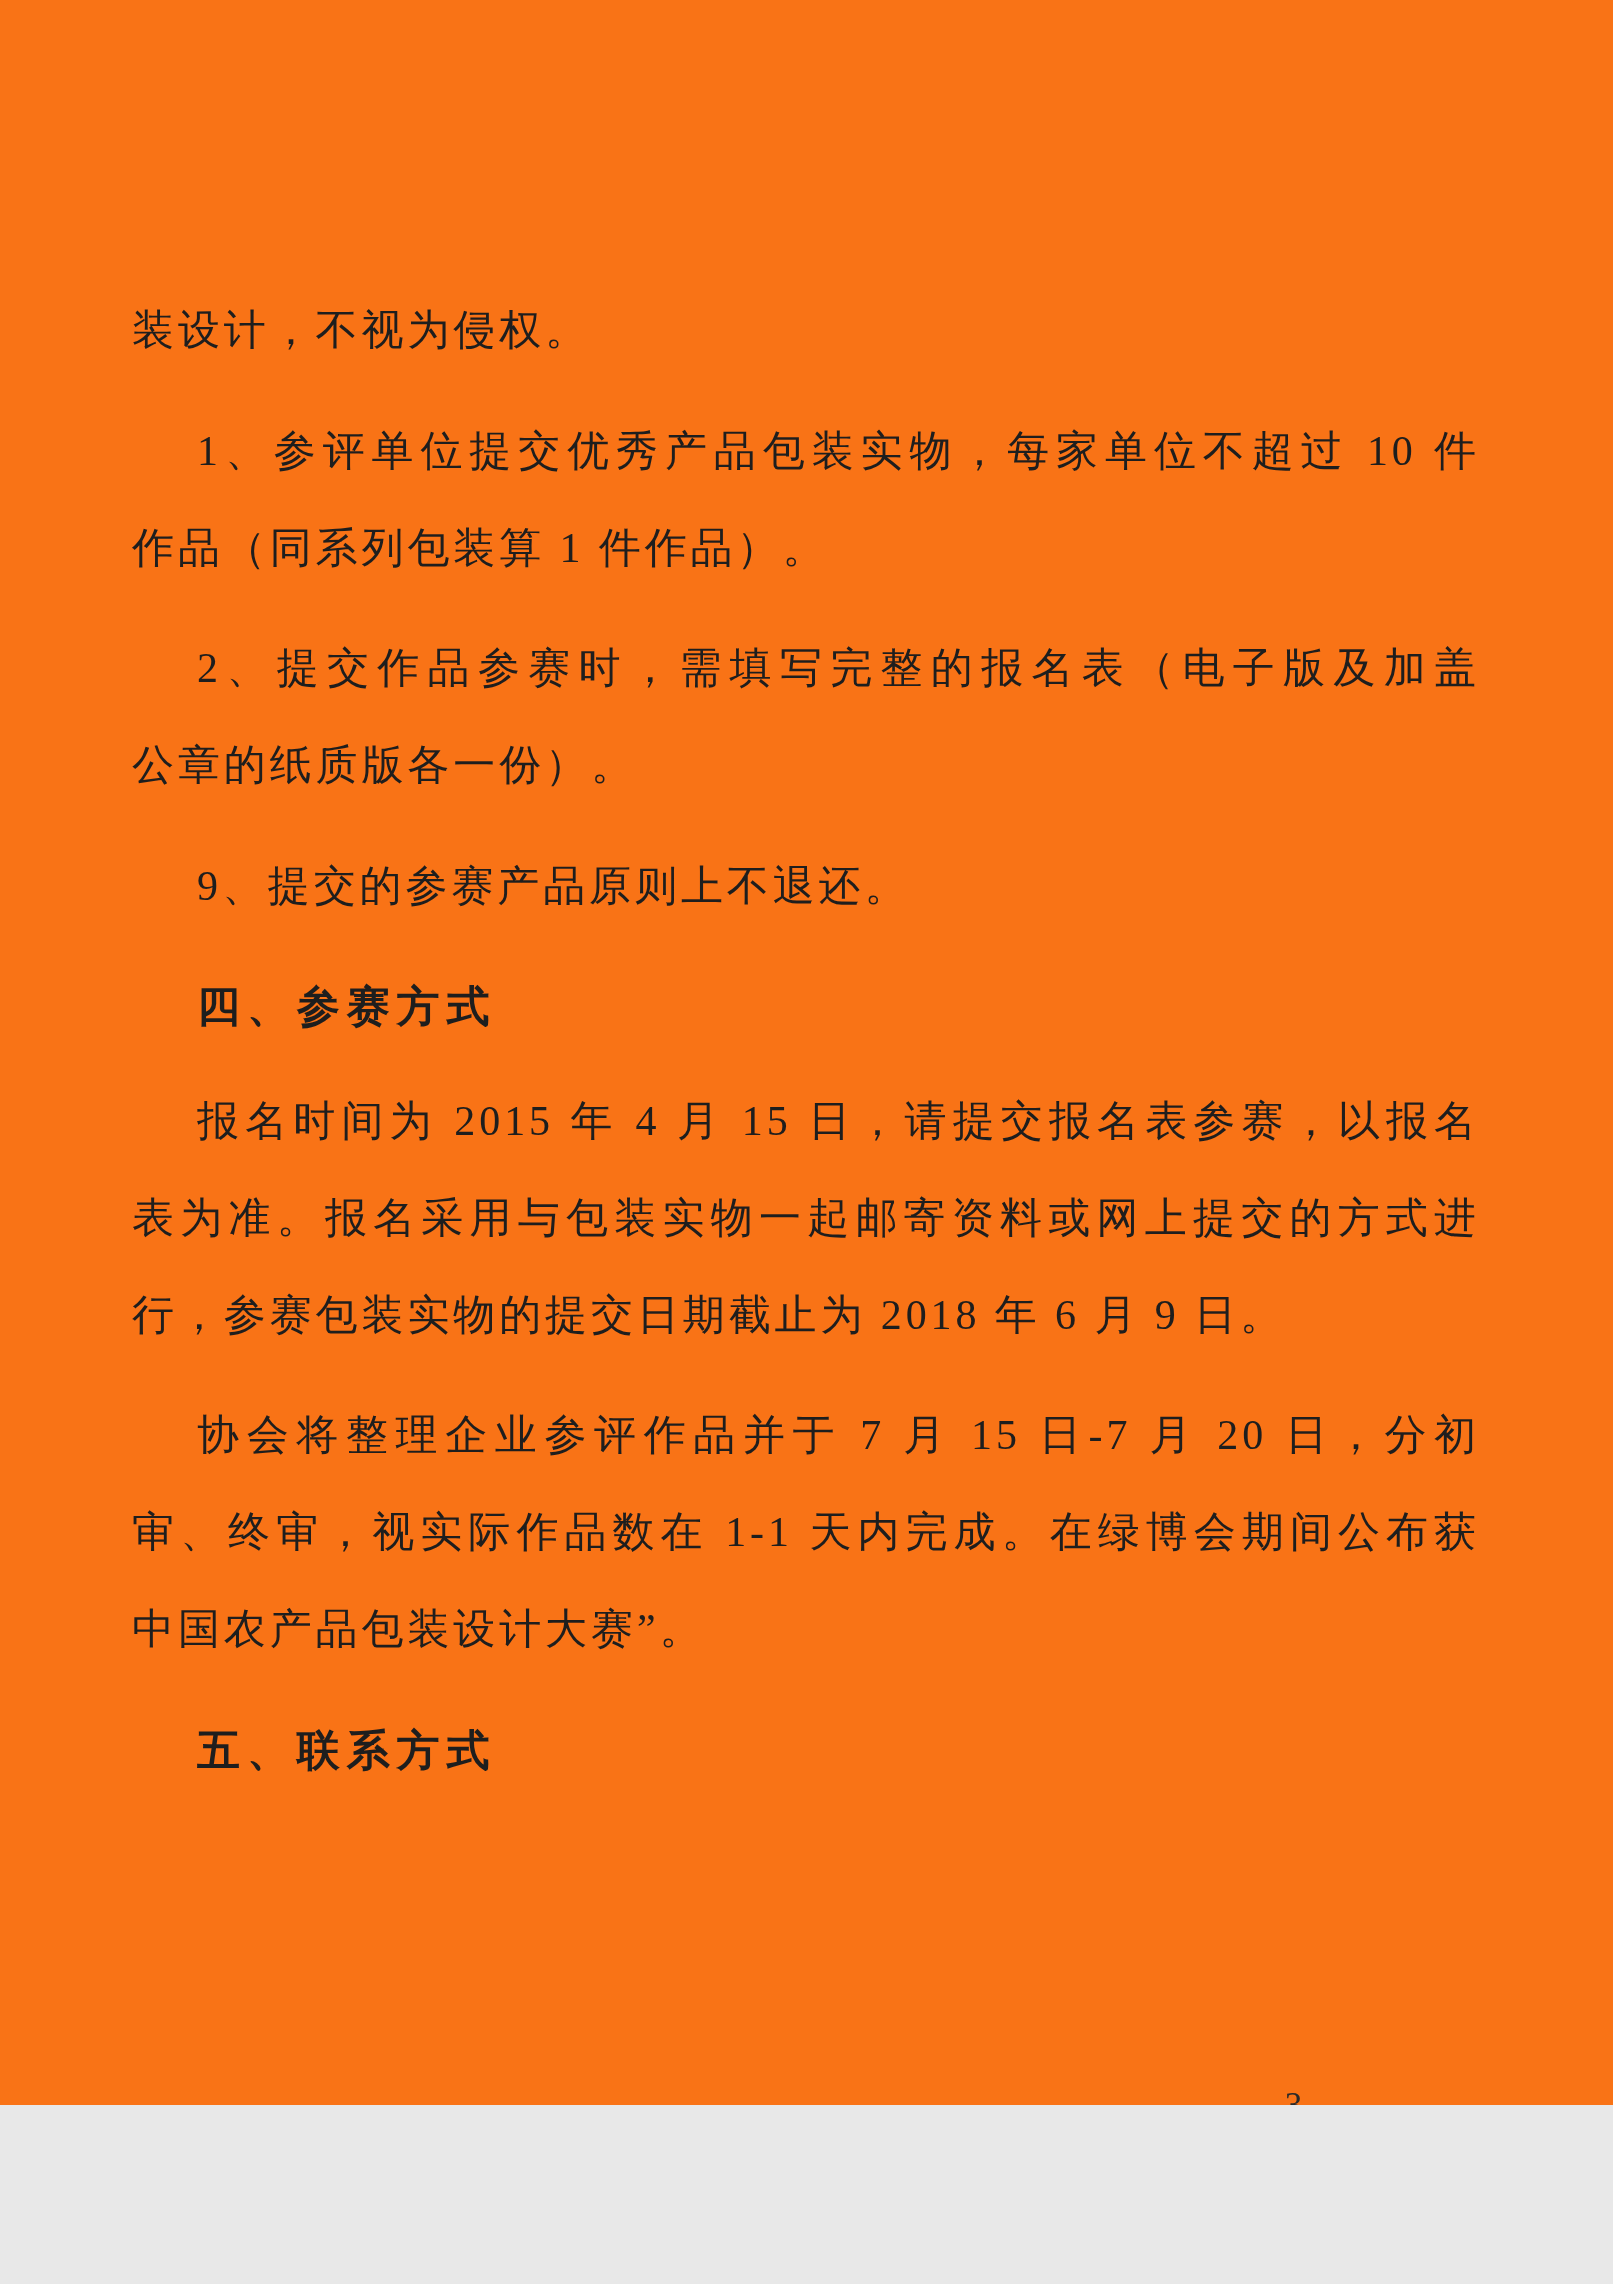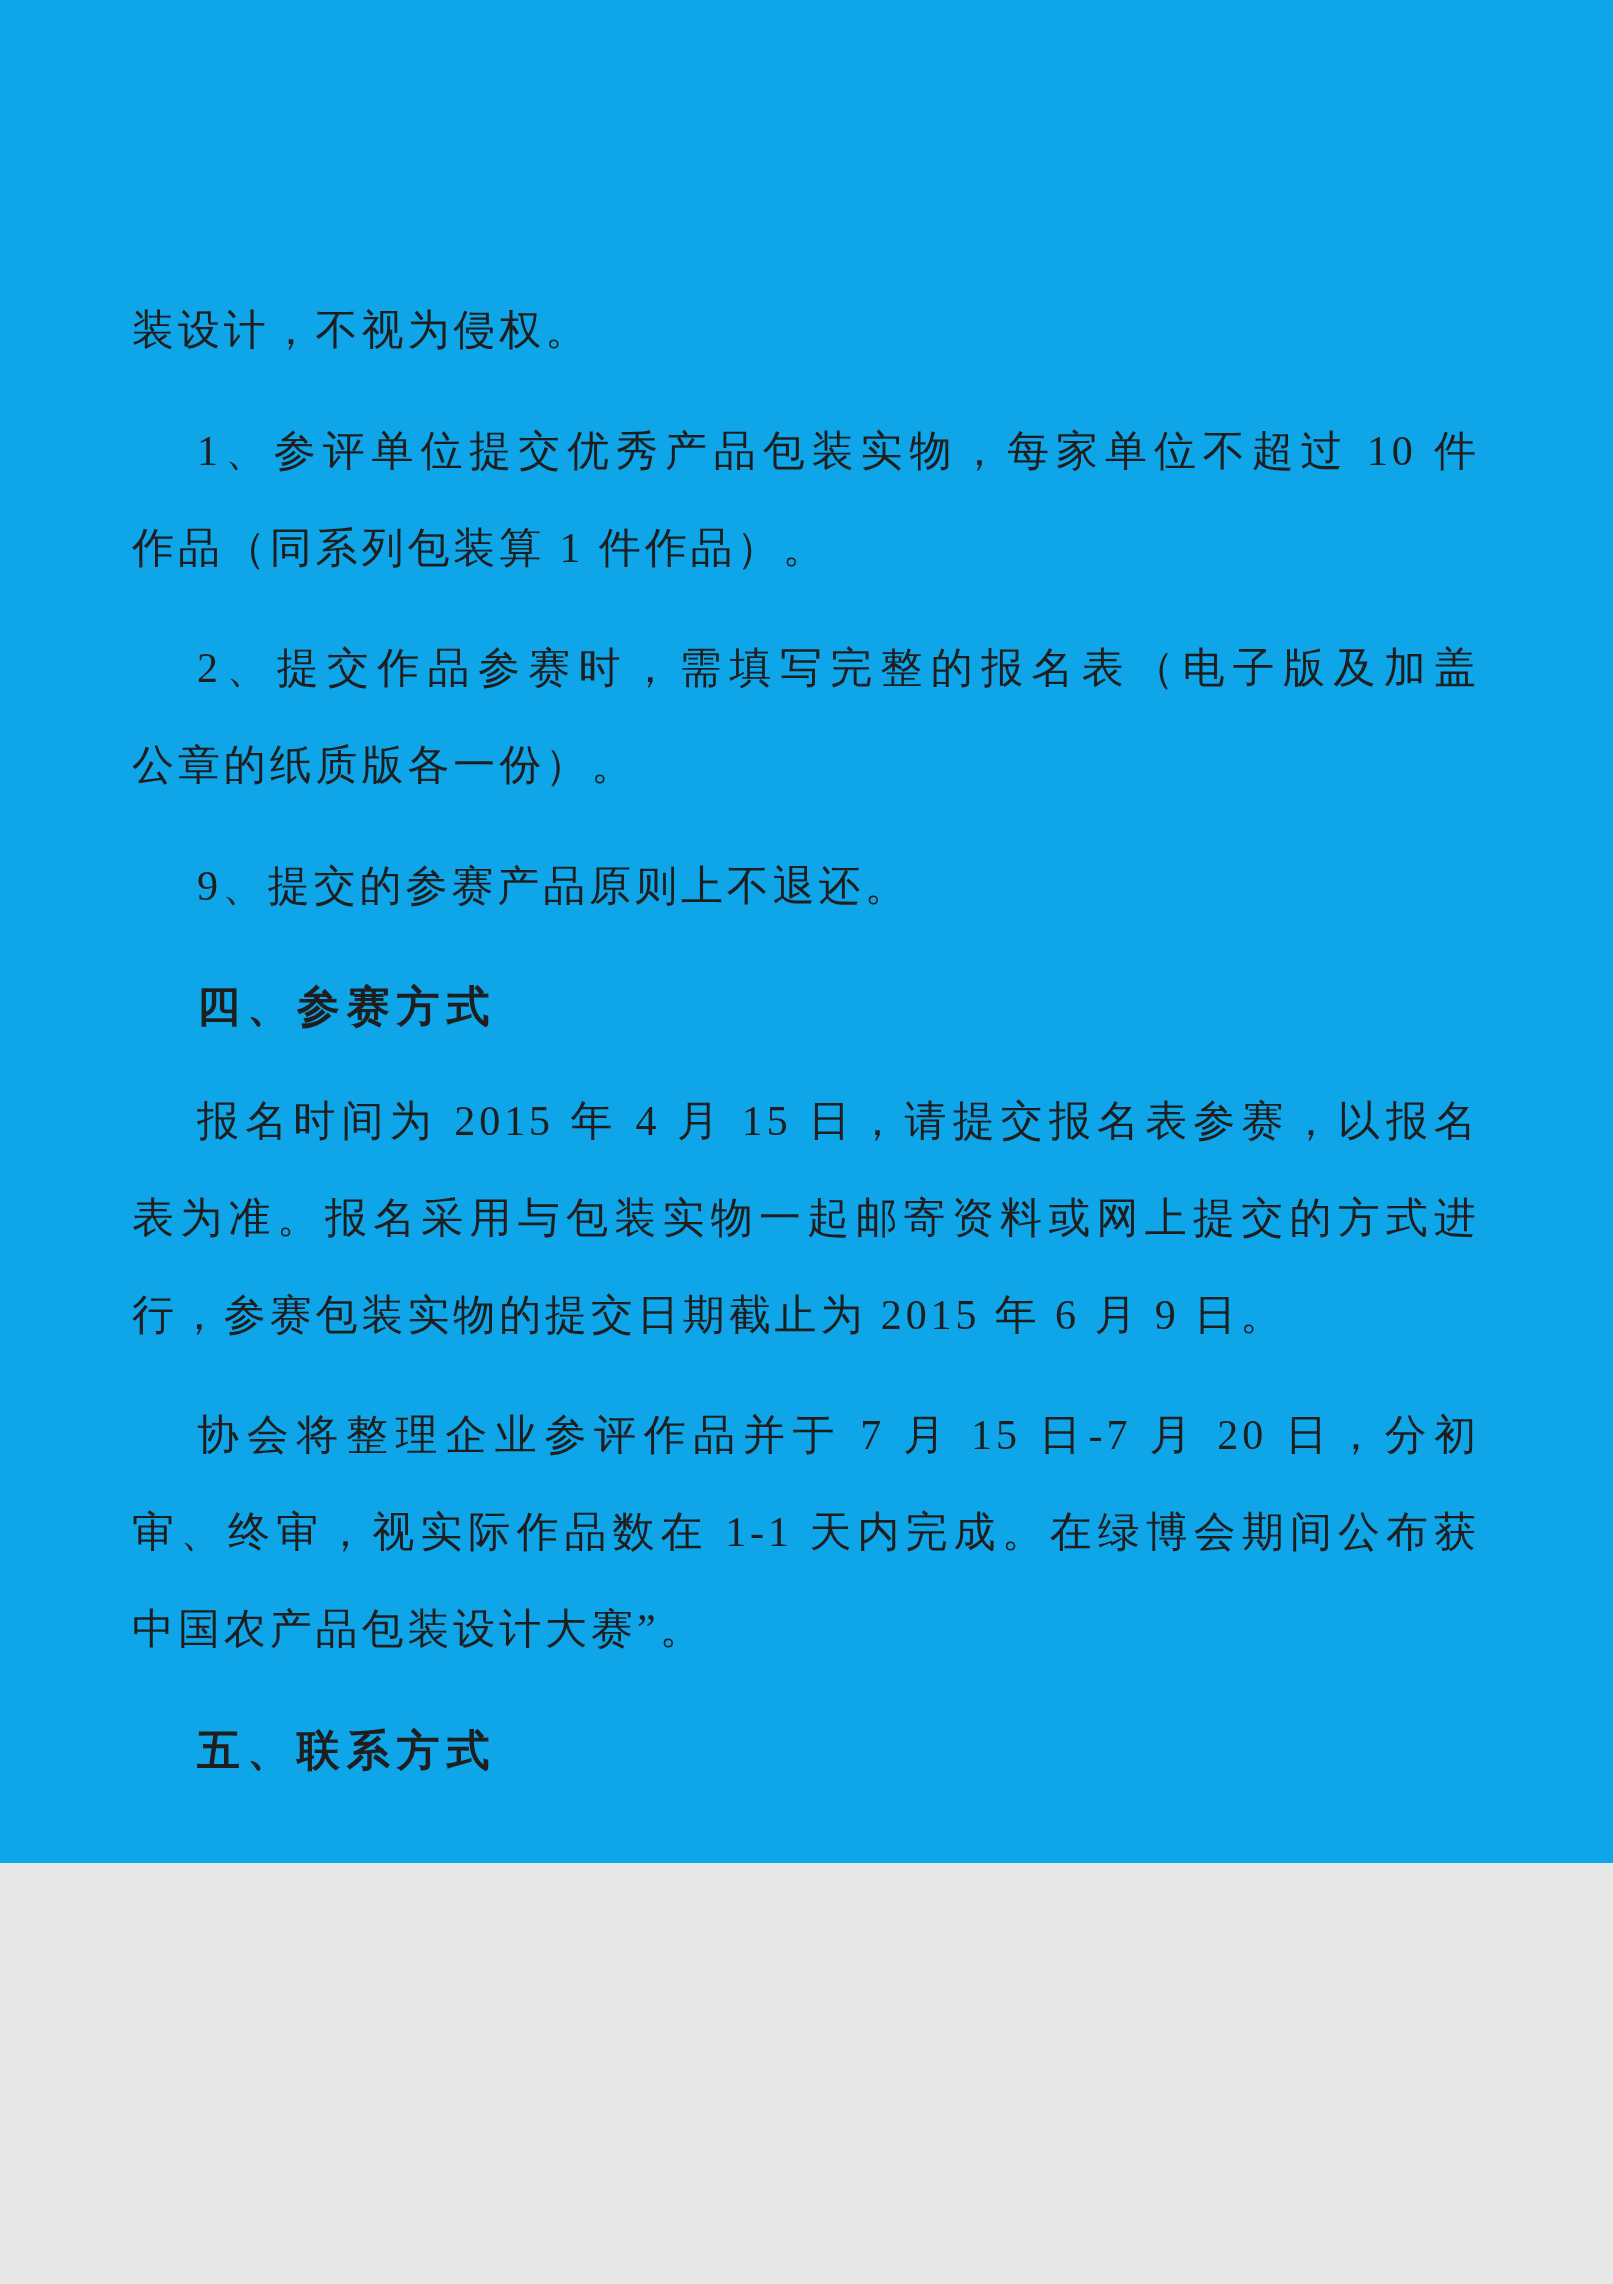--- a/index.html
+++ b/index.html
@@ -3,23 +3,23 @@
 <meta charset="utf-8">
 <style>
   html, body {
     margin: 0;
     padding: 0;
     background: #e8e8e8;
   }
   .page {
     position: relative;
     width: 1613px;
-    height: 1863px;
+    height: 2105px;
     margin: 0 auto;
-    background: #0ea5e9;
+    background: #f97316;
     color: #1e1e1e;
     font-family: "Liberation Serif", "DejaVu Serif", serif;
     overflow: hidden;
     box-sizing: border-box;
   }
   .content {
     position: absolute;
     left: 132px;
     right: 133px;
     top: 282px;
@@ -79,21 +79,21 @@
 
     <div class="para">
       <p class="line indent">9、提交的参赛产品原则上不退还。</p>
     </div>
 
     <h2 class="heading">四、参赛方式</h2>
 
     <div class="para">
       <p class="line fill indent">报名时间为 2015 年 4 月 15 日，请提交报名表参赛，以报名</p>
       <p class="line fill">表为准。报名采用与包装实物一起邮寄资料或网上提交的方式进</p>
-      <p class="line">行，参赛包装实物的提交日期截止为 2015 年 6 月 9 日。</p>
+      <p class="line">行，参赛包装实物的提交日期截止为 2018 年 6 月 9 日。</p>
     </div>
 
     <div class="para">
       <p class="line fill indent">协会将整理企业参评作品并于 7 月 15 日-7 月 20 日，分初</p>
       <p class="line fill">审、终审，视实际作品数在 1-1 天内完成。在绿博会期间公布获</p>
       <p class="line">中国农产品包装设计大赛”。</p>
     </div>
 
     <h2 class="heading">五、联系方式</h2>
 

